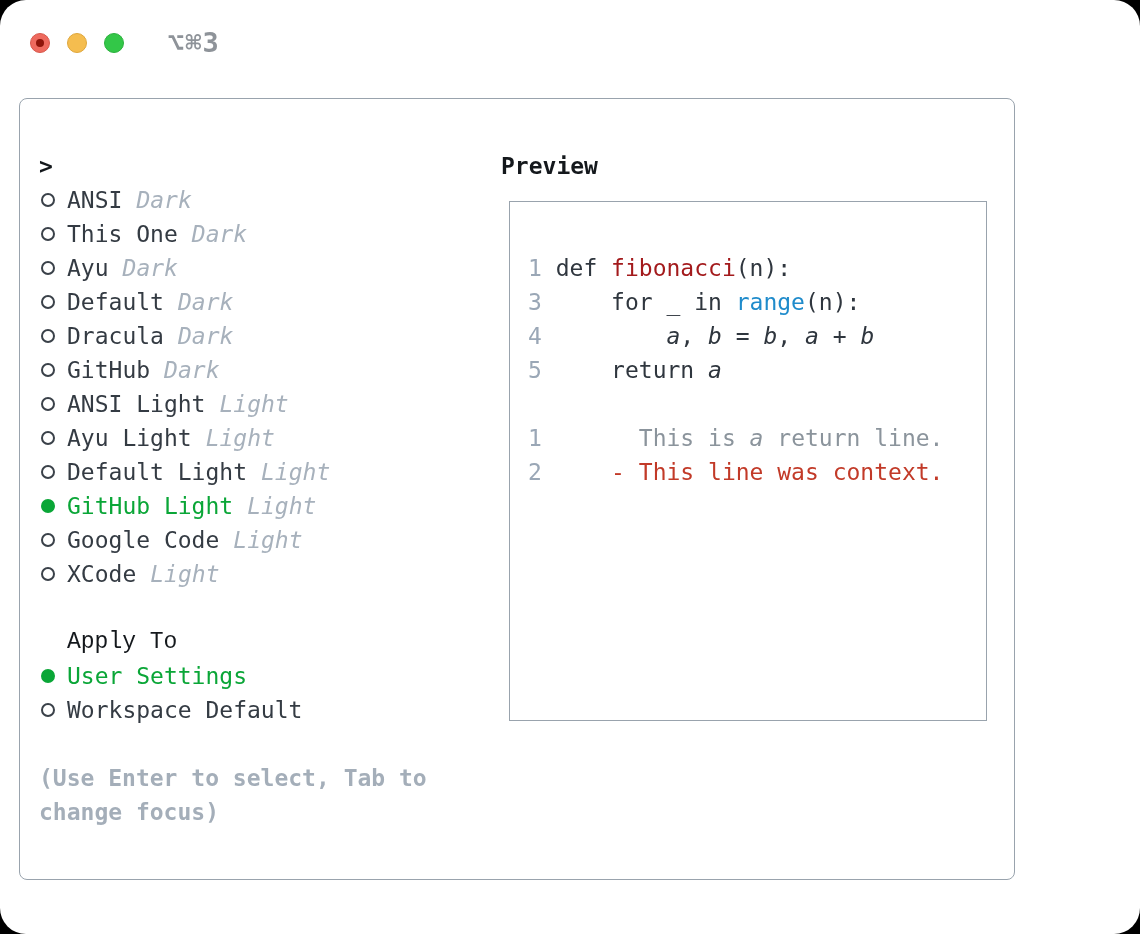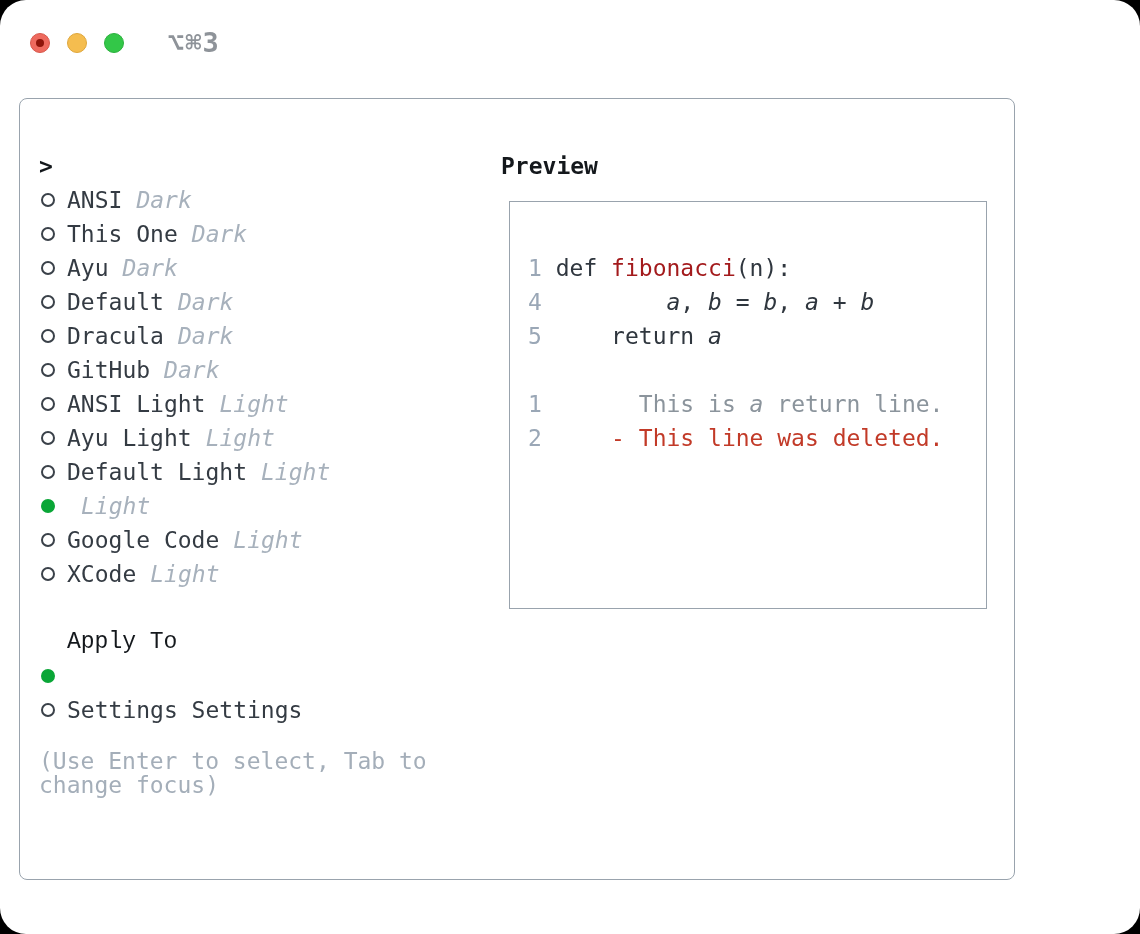--- a/index.html
+++ b/index.html
@@ -38,25 +38,25 @@
   .left-col{width:462px;}
   .caret{display:inline-block;width:28px;font-weight:bold;color:var(--ink);}
   .htext{font-weight:bold;color:var(--ink);}
   .bullet{width:14px;height:14px;border-radius:50%;border:2px solid #3a4149;
     margin:0 12px 0 2px;flex:none;background:transparent;}
   .sel .bullet{background:var(--sel-green);border-color:var(--sel-green);}
   .tname{color:var(--name);}
   .sel .tname{color:var(--sel-green);}
   .tbadge{color:var(--badge);margin-left:14px;font-style:italic;}
   .apply-header{margin-left:28px;color:var(--ink);font-family:Liberation Mono, monospace;}
-  .hint{margin-top:22px;width:408px;line-height:24px;color:var(--hint);}
+  .hint{margin-top:34px;width:408px;line-height:34px;color:var(--hint);font-weight:bold;}
   
   .right-col{width:500px;}
   .preview-box{
-    margin-top:18px;margin-left:8px;width:478px;height:408px;
+    margin-top:18px;margin-left:8px;width:478px;height:520px;
     border:1.5px solid var(--panel-border);background:#fff;
     padding:49px 0 0 18px;overflow:hidden;
   }
   .cline{white-space:pre;height:34px;line-height:34px;}
   .s-ln{color:var(--lnum);}
   .s-d{color:var(--code);}
   .s-fn{color:var(--func-red);}
   .s-n{color:var(--num-teal);}
   .s-b{color:var(--builtin-blue);}
   .s-v{color:var(--code);font-style:italic;}
@@ -85,46 +85,47 @@
     <div id="theme-list">
         <div class="row"><span class="bullet"></span><span class="tname">ANSI</span><span class="tbadge">Dark</span></div>
         <div class="row"><span class="bullet"></span><span class="tname">This One</span><span class="tbadge">Dark</span></div>
         <div class="row"><span class="bullet"></span><span class="tname">Ayu</span><span class="tbadge">Dark</span></div>
         <div class="row"><span class="bullet"></span><span class="tname">Default</span><span class="tbadge">Dark</span></div>
         <div class="row"><span class="bullet"></span><span class="tname">Dracula</span><span class="tbadge">Dark</span></div>
         <div class="row"><span class="bullet"></span><span class="tname">GitHub</span><span class="tbadge">Dark</span></div>
         <div class="row"><span class="bullet"></span><span class="tname">ANSI Light</span><span class="tbadge">Light</span></div>
         <div class="row"><span class="bullet"></span><span class="tname">Ayu Light</span><span class="tbadge">Light</span></div>
         <div class="row"><span class="bullet"></span><span class="tname">Default Light</span><span class="tbadge">Light</span></div>
-        <div class="row sel"><span class="bullet"></span><span class="tbadge">Light</span></div>
+        <div class="row sel"><span class="bullet"></span><span class="tname">GitHub Light</span><span class="tbadge">Light</span></div>
         <div class="row"><span class="bullet"></span><span class="tname">Google Code</span><span class="tbadge">Light</span></div>
         <div class="row"><span class="bullet"></span><span class="tname">XCode</span><span class="tbadge">Light</span></div>
       </div>
 
     <div class="spacer"></div>
 
     <div class="row">
       <span class="apply-header">Apply To</span>
     </div>
 
     <div id="apply-list">
-        <div class="row sel"><span class="bullet"></span></div>
-        <div class="row"><span class="bullet"></span><span class="tname">Settings Settings</span></div>
+        <div class="row sel"><span class="bullet"></span><span class="tname">User Settings</span></div>
+        <div class="row"><span class="bullet"></span><span class="tname">Workspace Default</span></div>
       </div>
 
     <div class="hint">(Use Enter to select, Tab to change focus)</div>
   </div>
 
   <div class="right-col">
     <div class="row">
       <span class="htext">Preview</span>
     </div>
     <div class="preview-box" id="code">
         <div class="cline"><span class="s-ln">1</span><span class="s-d"> def </span><span class="s-fn">fibonacci</span><span class="s-d">(n):</span></div>
+        <div class="cline"><span class="s-ln">3</span><span class="s-d">     for _ in </span><span class="s-b">range</span><span class="s-d">(n):</span></div>
         <div class="cline"><span class="s-ln">4</span><span class="s-d">         </span><span class="s-v">a</span><span class="s-d">, </span><span class="s-v">b</span><span class="s-d"> = </span><span class="s-v">b</span><span class="s-d">, </span><span class="s-v">a</span><span class="s-d"> + </span><span class="s-v">b</span></div>
         <div class="cline"><span class="s-ln">5</span><span class="s-d">     return </span><span class="s-v">a</span></div>
         <div class="cline"></div>
         <div class="cline"><span class="s-ln">1</span><span class="s-d">       </span><span class="s-ctx">This is </span><span class="s-ctxi">a</span><span class="s-ctx"> return line.</span></div>
-        <div class="cline"><span class="s-ln">2</span><span class="s-d">     </span><span class="s-del">- This line was deleted.</span></div>
+        <div class="cline"><span class="s-ln">2</span><span class="s-d">     </span><span class="s-del">- This line was context.</span></div>
       </div>
   </div>
 
 </div>
 
 </body></html>

